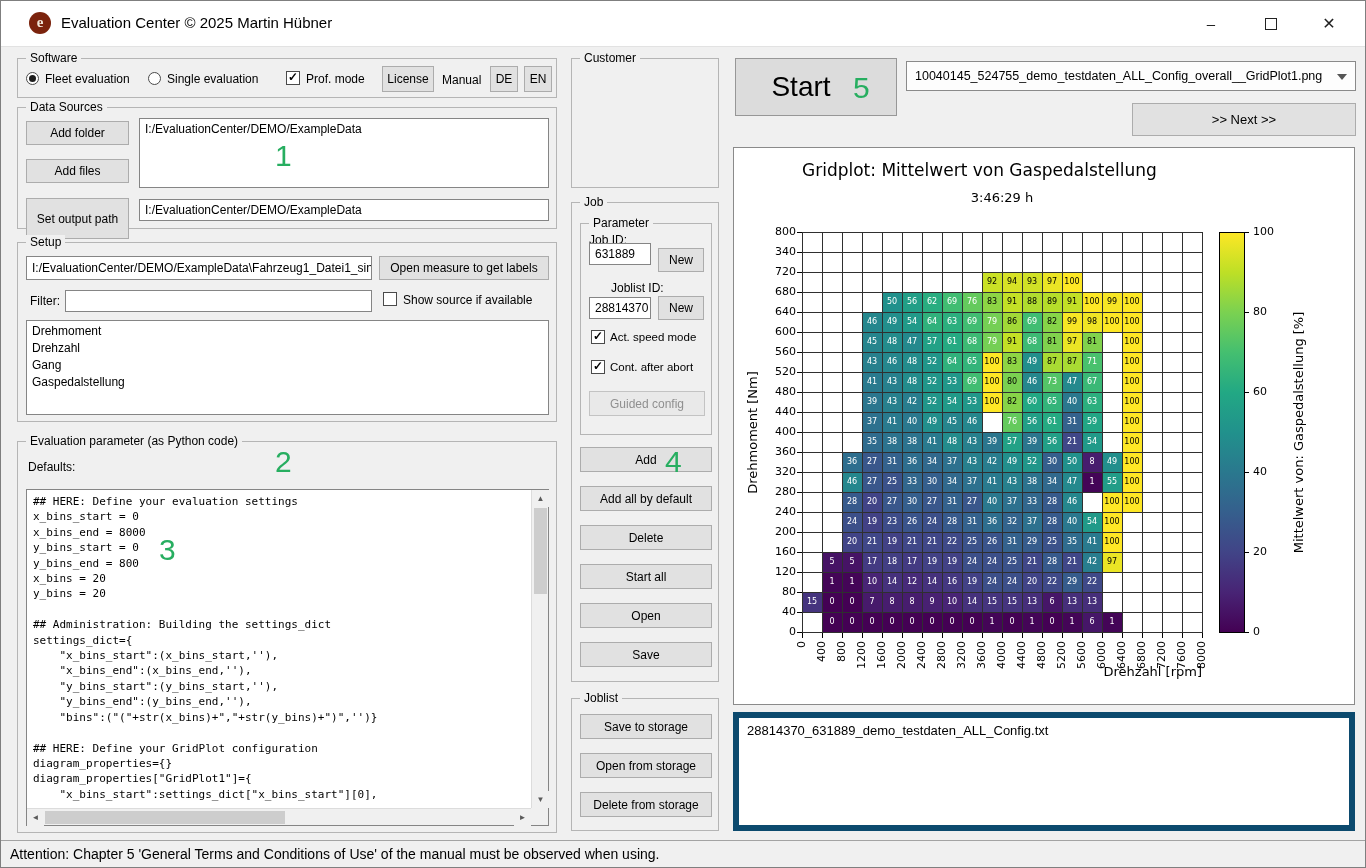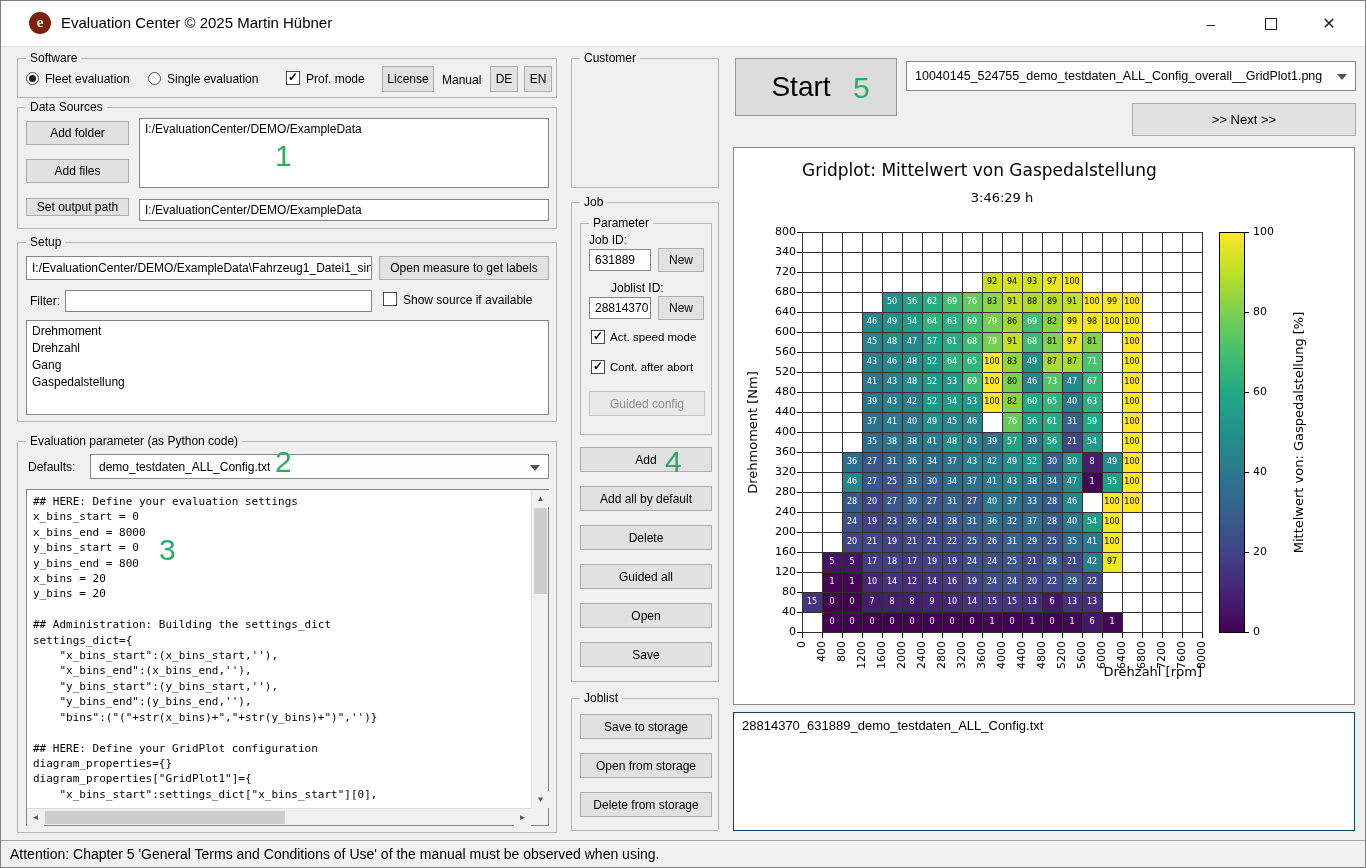--- a/index.html
+++ b/index.html
@@ -36,21 +36,21 @@
   
   .codebox{position:absolute;background:#fff;border:1px solid #858585;box-sizing:border-box;}
   .codebox pre{position:absolute;left:0;top:0;right:17px;bottom:17px;margin:0;padding:4px 6px;overflow:hidden;
                font-family:"DejaVu Sans Mono",monospace;font-size:11px;line-height:15.4px;}
   .vscroll{position:absolute;right:0;top:0;width:17px;bottom:17px;background:#f0f0f0;border-left:1px solid #dcdcdc;box-sizing:border-box;}
   .hscroll{position:absolute;left:0;bottom:0;height:17px;right:17px;background:#f0f0f0;border-top:1px solid #dcdcdc;box-sizing:border-box;}
   .sb-btn{position:absolute;width:17px;height:17px;background:#f0f0f0;color:#5a5a5a;font-size:8px;text-align:center;line-height:17px;}
   .sb-thumb{position:absolute;background:#cdcdcd;}
   .sb-corner{position:absolute;right:0;bottom:0;width:17px;height:17px;background:#f0f0f0;}
   
-  .panelbox{position:absolute;background:#fff;border:1px solid #0c4a6e;box-sizing:border-box;}
+  .panelbox{position:absolute;background:#fff;border:6px solid #0c4a6e;box-sizing:border-box;}
   
   .chart{position:absolute;left:732px;top:146px;width:622px;height:558px;background:#fff;border:1px solid #8a8a8a;box-sizing:border-box;
          font-family:"DejaVu Sans",sans-serif;}
   .ct-title{position:absolute;left:68px;width:400px;top:12px;font-size:17px;}
   .ct-sub{position:absolute;left:68px;width:400px;top:42px;text-align:center;font-size:13px;}
   .plot-cells{position:absolute;left:68px;top:84px;width:401px;height:401px;}
   .plot-grid{position:absolute;left:68px;top:84px;width:401px;height:401px;pointer-events:none;
      background-image:linear-gradient(#2f2f2f 1px,transparent 1px),linear-gradient(90deg,#2f2f2f 1px,transparent 1px);
      background-size:20px 20px;}
   .hm-cell{position:absolute;width:20px;height:20px;font-size:8px;line-height:20px;text-align:center;}
@@ -98,21 +98,21 @@
     <span class="label" style="left:424px;top:14px;">Manual</span>
     <div class="btn" style="left:472px;top:7px;width:28px;height:26px;">DE</div>
     <div class="btn" style="left:506px;top:7px;width:28px;height:26px;">EN</div>
   </div>
 
   <div class="groupbox" style="left:16px;top:106px;width:540px;height:122px;">
     <span class="gb-label">Data Sources</span>
     <div class="btn" style="left:8px;top:13px;width:103px;height:24px;">Add folder</div>
     <div class="btn" style="left:8px;top:51px;width:103px;height:24px;">Add files</div>
     <div class="textbox" style="left:121px;top:10px;width:410px;height:70px;">I:/EvaluationCenter/DEMO/ExampleData</div>
-    <div class="btn" style="left:8px;top:90px;width:103px;height:18px;">Set output path</div>
+    <div class="btn" style="left:8px;top:90px;width:103px;height:41px;">Set output path</div>
     <div class="textbox" style="left:121px;top:91px;width:410px;height:22px;">I:/EvaluationCenter/DEMO/ExampleData</div>
   </div>
 
   <div class="groupbox" style="left:16px;top:241px;width:540px;height:180px;">
     <span class="gb-label">Setup</span>
     <div class="textbox" style="left:8px;top:13px;width:346px;height:24px;line-height:16px;">I:/EvaluationCenter/DEMO/ExampleData\Fahrzeug1_Datei1_sin</div>
     <div class="btn" style="left:361px;top:13px;width:170px;height:24px;">Open measure to get labels</div>
     <span class="label" style="left:12px;top:51px;">Filter:</span>
     <div class="textbox" style="left:47px;top:47px;width:307px;height:22px;"></div>
     <span class="checkbox" style="left:365px;top:49px;"></span>
@@ -121,24 +121,20 @@
         <div class="item">Drehmoment</div>
         <div class="item">Drehzahl</div>
         <div class="item">Gang</div>
         <div class="item">Gaspedalstellung</div>
       </div>
   </div>
 
   <div class="groupbox" style="left:16px;top:440px;width:540px;height:392px;">
     <span class="gb-label">Evaluation parameter (as Python code)</span>
     <span class="label" style="left:10px;top:18px;">Defaults:</span>
-    <div class="combo" style="left:72px;top:12px;width:459px;height:25px;">
-      <span>demo_testdaten_ALL_Config.txt</span>
-      <span class="arr"></span>
-    </div>
     <div class="codebox" style="left:8px;top:47px;width:523px;height:337px;">
       <pre>## HERE: Define your evaluation settings
 x_bins_start = 0
 x_bins_end = 8000
 y_bins_start = 0
 y_bins_end = 800
 x_bins = 20
 y_bins = 20
 
 ## Administration: Building the settings_dict
@@ -169,35 +165,35 @@
 
   <div class="groupbox" style="left:570px;top:57px;width:148px;height:130px;">
     <span class="gb-label">Customer</span>
   </div>
 
   <div class="groupbox" style="left:570px;top:201px;width:148px;height:480px;">
     <span class="gb-label">Job</span>
     <div class="groupbox" style="left:8px;top:20px;width:132px;height:212px;">
       <span class="gb-label">Parameter</span>
       <span class="label" style="left:8px;top:9px;">Job ID:</span>
-      <div class="textbox" style="left:8px;top:25px;width:62px;height:22px;">631889</div>
+      <div class="textbox" style="left:8px;top:19px;width:62px;height:22px;">631889</div>
       <div class="btn" style="left:77px;top:24px;width:46px;height:24px;">New</div>
       <span class="label" style="left:8px;top:57px;margin-left:22px;">Joblist ID:</span>
       <div class="textbox" style="left:8px;top:73px;width:62px;height:22px;">28814370</div>
       <div class="btn" style="left:77px;top:72px;width:46px;height:24px;">New</div>
       <span class="checkbox" style="left:10px;top:106px;">✓</span>
       <span class="label" style="left:29px;top:107px;font-size:11.5px;">Act. speed mode</span>
       <span class="checkbox" style="left:10px;top:136px;">✓</span>
       <span class="label" style="left:29px;top:137px;font-size:11.5px;">Cont. after abort</span>
       <div class="btn disabled" style="left:8px;top:167px;width:116px;height:25px;">Guided config</div>
     </div>
     <div class="btn" style="left:8px;top:244px;width:132px;height:25px;">Add</div>
     <div class="btn" style="left:8px;top:283px;width:132px;height:25px;">Add all by default</div>
     <div class="btn" style="left:8px;top:322px;width:132px;height:25px;">Delete</div>
-    <div class="btn" style="left:8px;top:361px;width:132px;height:25px;">Guided all</div>
+    <div class="btn" style="left:8px;top:361px;width:132px;height:25px;">Start all</div>
     <div class="btn" style="left:8px;top:400px;width:132px;height:25px;">Open</div>
     <div class="btn" style="left:8px;top:439px;width:132px;height:25px;">Save</div>
   </div>
 
   <div class="groupbox" style="left:570px;top:697px;width:148px;height:133px;">
     <span class="gb-label">Joblist</span>
     <div class="btn" style="left:8px;top:15px;width:132px;height:25px;">Save to storage</div>
     <div class="btn" style="left:8px;top:54px;width:132px;height:25px;">Open from storage</div>
     <div class="btn" style="left:8px;top:93px;width:132px;height:25px;">Delete from storage</div>
   </div>

